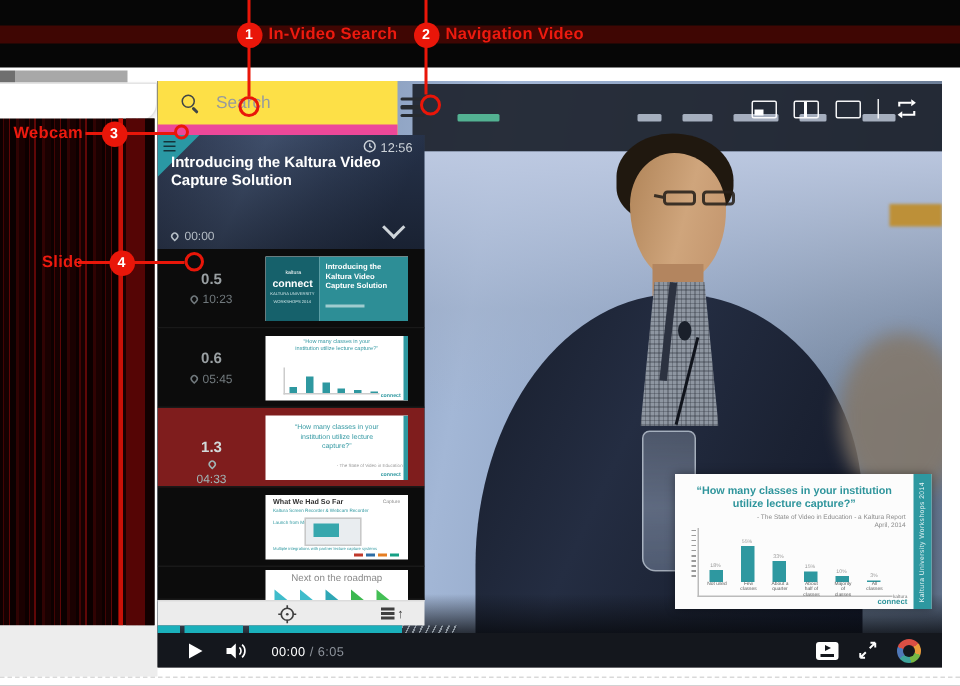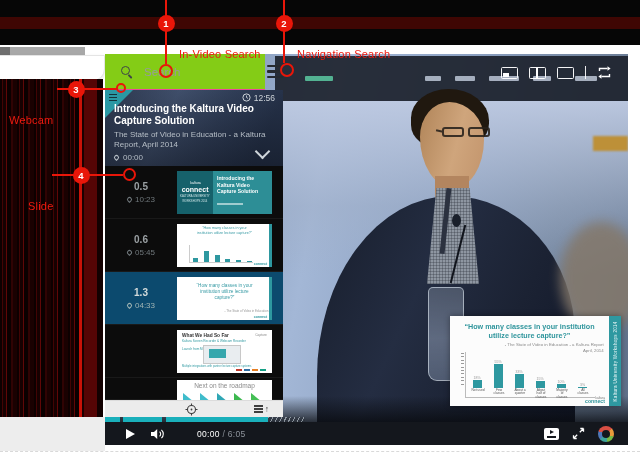--- a/index.html
+++ b/index.html
@@ -68,21 +68,21 @@
   .bar-val{height:5px;font-size:5px;transform:scale(.7);color:#999;line-height:1;}
   .ochart .bar-cat{width:20px;height:9px;font-size:5px;transform:scale(.65);transform-origin:center top;color:#555;line-height:1.05;text-align:center;word-break:break-word;}
   .oslide-logo{position:absolute;right:4px;bottom:2px;text-align:right;line-height:1;transform:scale(.8);transform-origin:right bottom;}
   .oslide-logo .lg-top{font-size:4px;color:#777;}
   .oslide-logo .lg-main{font-size:6.5px;font-weight:bold;color:#2f959c;}
   .ostrip{width:12px;background:#2e98a0;display:flex;align-items:center;justify-content:center;overflow:hidden;}
   .ostrip span{writing-mode:vertical-rl;transform:rotate(180deg) scale(.75);font-size:6px;color:#eaf6f7;letter-spacing:.4px;white-space:nowrap;}
 
   
   .sidebar{position:absolute;left:0;top:0;width:178px;height:363px;z-index:5;}
-  .search-row{position:absolute;left:0;top:0;width:160px;height:36px;background:#84cc16;border-bottom:1px solid #ec4899;display:flex;align-items:center;padding-left:16px;box-sizing:border-box;}
+  .search-row{position:absolute;left:0;top:0;width:160px;height:36px;background:#fde047;border-bottom:7px solid #ec4899;display:flex;align-items:center;padding-left:16px;box-sizing:border-box;}
   .sicon{position:relative;width:12px;height:12px;margin-right:9px;flex:none;}
   .sicon::before{content:"";position:absolute;left:0;top:0;width:7px;height:7px;border:1.6px solid #3f4547;border-radius:50%;}
   .sicon::after{content:"";position:absolute;left:8.2px;top:8.2px;width:4.5px;height:1.7px;background:#3f4547;transform:rotate(45deg);transform-origin:0 0;border-radius:1px;}
   .search-row input{background:transparent;border:none;outline:none;font-size:11.5px;color:#555;width:92px;font-family:"Liberation Sans",sans-serif;}
   .search-row input::placeholder{color:#979b9d;}
   .nav-toggle{position:absolute;left:162px;top:11px;width:16px;height:13px;display:flex;flex-direction:column;justify-content:space-between;cursor:pointer;}
   .nav-toggle i{height:2.2px;background:#272b30;border-radius:1px;}
 
   .chapter-card{position:absolute;left:0;top:36px;width:178px;height:76px;color:#fff;overflow:hidden;
     background:linear-gradient(115deg,#35415c,#4d5f80 35%,#3a4a68 60%,#2c3a55 85%);}
@@ -92,26 +92,26 @@
   .corner-glyph i{height:1.3px;background:#14333a;}
   .card-clock{position:absolute;right:8px;top:3px;display:flex;gap:3px;color:#ccd2d8;font-size:8.5px;}
   .card-title{position:absolute;left:9px;top:13px;width:152px;font-size:10px;font-weight:bold;line-height:1.22;}
   .card-sub{position:absolute;left:9px;top:40px;width:152px;font-size:8px;color:#b6bec6;line-height:1.3;}
   .card-start{position:absolute;left:9px;top:63px;display:flex;align-items:center;gap:4px;color:#b6bec6;font-size:8px;}
   .pin{width:5px;height:5px;border:1.2px solid currentColor;border-radius:50% 50% 50% 0;transform:rotate(-45deg);box-sizing:border-box;flex:none;}
   .card-chevron{position:absolute;right:15px;bottom:9px;width:9px;height:9px;border-right:2px solid #cfd5da;border-bottom:2px solid #cfd5da;transform:rotate(45deg);cursor:pointer;}
 
   .slist{position:absolute;left:0;top:112px;width:178px;height:234px;background:#0b0b0b;overflow:hidden;}
   .srow{position:relative;width:178px;height:53px;background:#0c0c0c;border-bottom:1px solid #191919;box-sizing:border-box;display:flex;cursor:pointer;}
-  .srow.sel{background:#0c4a6e;}
+  .srow.sel{background:#7f1d1d;align-items:flex-end;}
   .srow.partial{height:22px;}
   .slabel{width:72px;display:flex;flex-direction:column;align-items:center;justify-content:center;gap:3px;}
   .sid{color:#9aa0a3;font-size:10px;font-weight:bold;}
   .stime{color:#70787c;font-size:8px;display:flex;align-items:center;gap:3px;}
-  .sel .sid{color:#d2dada;}.sel .stime{color:#9fb4b4;}
+  .sel .sid{color:#d2dada;}.sel .stime{color:#9fb4b4;flex-direction:column;}
   .sthumb{position:absolute;left:72px;top:5px;width:95px;height:43px;background:#fff;overflow:hidden;}
   .partial .sthumb{top:2px;height:20px;}
 
   .t1{display:flex;width:100%;height:100%;}
   .t1l{width:38%;background:#16616b;color:#fff;display:flex;flex-direction:column;align-items:center;justify-content:center;line-height:1.15;}
   .t1l .b-top{font-size:5px;transform:scale(.7);}
   .t1l .b-main{font-size:7px;font-weight:bold;}
   .t1l .b-cap{font-size:5px;transform:scale(.55);white-space:nowrap;color:#cfe6e8;}
   .t1r{flex:1;background:#2d8e96;color:#fff;padding:5px 4px;box-sizing:border-box;}
   .t1r .t1-title{font-size:6px;font-weight:bold;line-height:1.25;transform:scale(.85);transform-origin:left top;}
@@ -151,37 +151,37 @@
   .lt-bars i{width:9px;height:1.5px;background:#3f3f3f;}
   .lt-arrow{font-size:8.5px;color:#3f3f3f;line-height:1;font-weight:bold;}
 
   
   .scrubber{position:absolute;left:0;top:363px;width:523px;height:5px;z-index:6;}
   .seg{position:absolute;top:0;height:5px;background:#1ab0bb;}
   .hatch{position:absolute;top:0;left:163px;width:37px;height:5px;background:repeating-linear-gradient(115deg,rgba(215,225,232,.55) 0 1px,rgba(35,40,48,.25) 1px 4px);}
   .controls{position:absolute;left:0;top:368px;width:523px;height:23px;background:#14171d;display:flex;align-items:center;z-index:6;}
   .play-btn{margin-left:21px;width:0;height:0;border-left:9px solid #fff;border-top:5.5px solid rgba(0,0,0,0);border-bottom:5.5px solid rgba(0,0,0,0);cursor:pointer;}
   .vol{margin-left:15px;display:flex;cursor:pointer;}
-  .time{margin-left:31px;font-size:8.5px;color:#fff;letter-spacing:.3px;}
+  .time{margin-left:15px;font-size:8.5px;color:#fff;letter-spacing:.3px;}
   .time .dur{color:#8d939b;}
   .cright{margin-left:auto;display:flex;align-items:center;gap:13px;margin-right:14px;}
   .q-icon{width:15px;height:12px;background:#fff;border-radius:2px;position:relative;cursor:pointer;}
   .q-icon::before{content:"";position:absolute;left:5.5px;top:2.5px;border-left:4.5px solid #14171d;border-top:2.6px solid rgba(0,0,0,0);border-bottom:2.6px solid rgba(0,0,0,0);}
   .q-icon::after{content:"";position:absolute;left:3px;bottom:1.6px;width:9px;height:1.5px;background:#14171d;}
   .fs-icon,.swap-svg{display:flex;cursor:pointer;}
   .k-logo{width:16px;height:16px;border-radius:50%;position:relative;cursor:pointer;
     background:conic-gradient(#d94f44 0 50deg,#e89b3a 50deg 110deg,#76b844 110deg 170deg,#3da39b 170deg 230deg,#4f78b8 230deg 290deg,#d94f44 290deg 360deg);}
   .k-logo::after{content:"";position:absolute;inset:4px;background:#14171d;border-radius:50%;}
 
   
   .anno{position:absolute;z-index:50;}
   .vline{width:1.5px;background:#e91609;}
   .hline{height:1.5px;background:#e91609;}
   .num-circle{width:17px;height:17px;border-radius:50%;background:#e91609;color:#fff;font-size:9.5px;font-weight:bold;display:flex;align-items:center;justify-content:center;}
-  .anno-label{color:#ed1a0f;font-size:11px;font-weight:normal;letter-spacing:.2px;white-space:nowrap;margin-top:31px;}
+  .anno-label{color:#ed1a0f;font-size:11px;font-weight:bold;letter-spacing:.2px;white-space:nowrap;}
   .ring{border:2.5px solid #e91609;border-radius:50%;box-sizing:border-box;background:rgba(0,0,0,0);}
 </style>
 </head>
 <body>
 
 <div class="page">
 
   <div class="top-band">
     <div class="maroon-strip"></div>
   </div>
@@ -307,21 +307,20 @@
             <i></i>
         </div>
         <div class="card-clock">
           <svg width="9" height="9" viewBox="0 0 9 9">
             <circle cx="4.5" cy="4.5" r="3.6" fill="none" stroke="#ccd2d8" stroke-width="1"></circle>
             <path d="M4.5 2.5 V4.5 L6 5.4" fill="none" stroke="#ccd2d8" stroke-width="0.9"></path>
           </svg>
           <span>12:56</span>
         </div>
         <div class="card-title">Introducing the Kaltura Video Capture Solution</div>
-        <div class="card-sub">The State of Video in Education - a Kaltura Report, April 2014</div>
         <div class="card-start">
           <span class="pin"></span>
           <span>00:00</span>
         </div>
         <div class="card-chevron"></div>
       </div>
 
       <div class="slist">
 
         <div class="srow">
@@ -488,21 +487,21 @@
   <div class="anno hline" style="left:52px;top:174.3px;width:71px;"></div>
 
   <div class="anno num-circle" style="left:157.5px;top:14.5px;">
       <span>1</span>
     </div>
   <div class="anno anno-label" style="left:179px;top:17px;">In-Video Search</div>
 
   <div class="anno num-circle" style="left:275.5px;top:14.5px;">
       <span>2</span>
     </div>
-  <div class="anno anno-label" style="left:297px;top:17px;">Navigation Search</div>
+  <div class="anno anno-label" style="left:297px;top:17px;">Navigation Video</div>
 
   <div class="anno anno-label" style="left:9px;top:83px;">Webcam</div>
   <div class="anno num-circle" style="left:67.5px;top:80.5px;">
       <span>3</span>
     </div>
 
   <div class="anno anno-label" style="left:28px;top:169px;">Slide</div>
   <div class="anno num-circle" style="left:72.5px;top:166.5px;">
       <span>4</span>
     </div>

